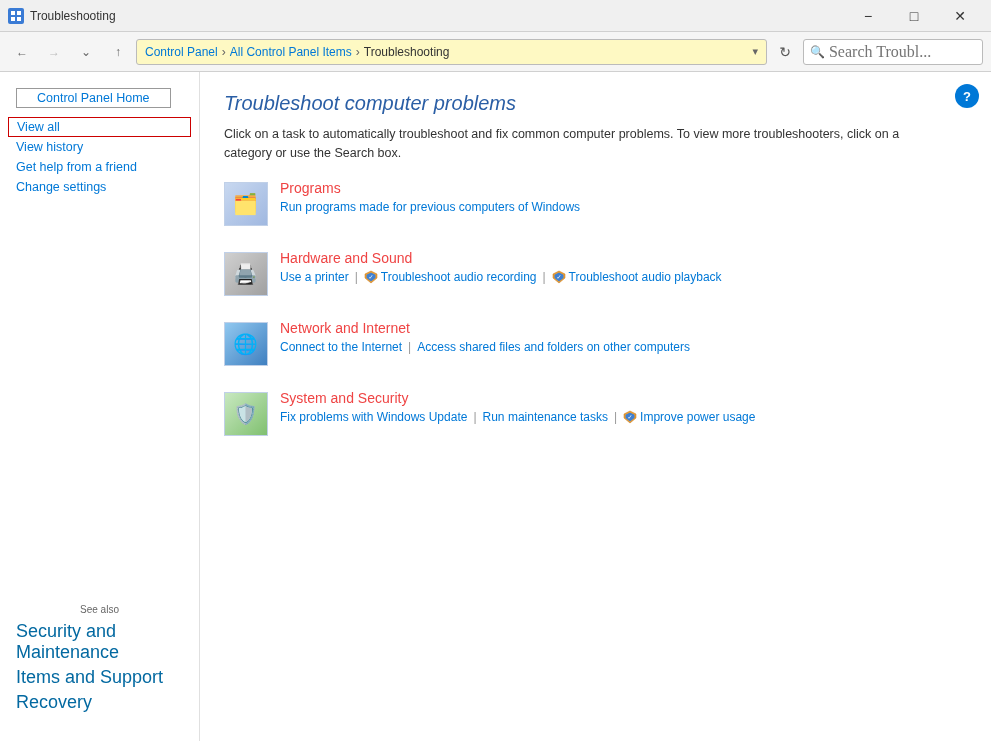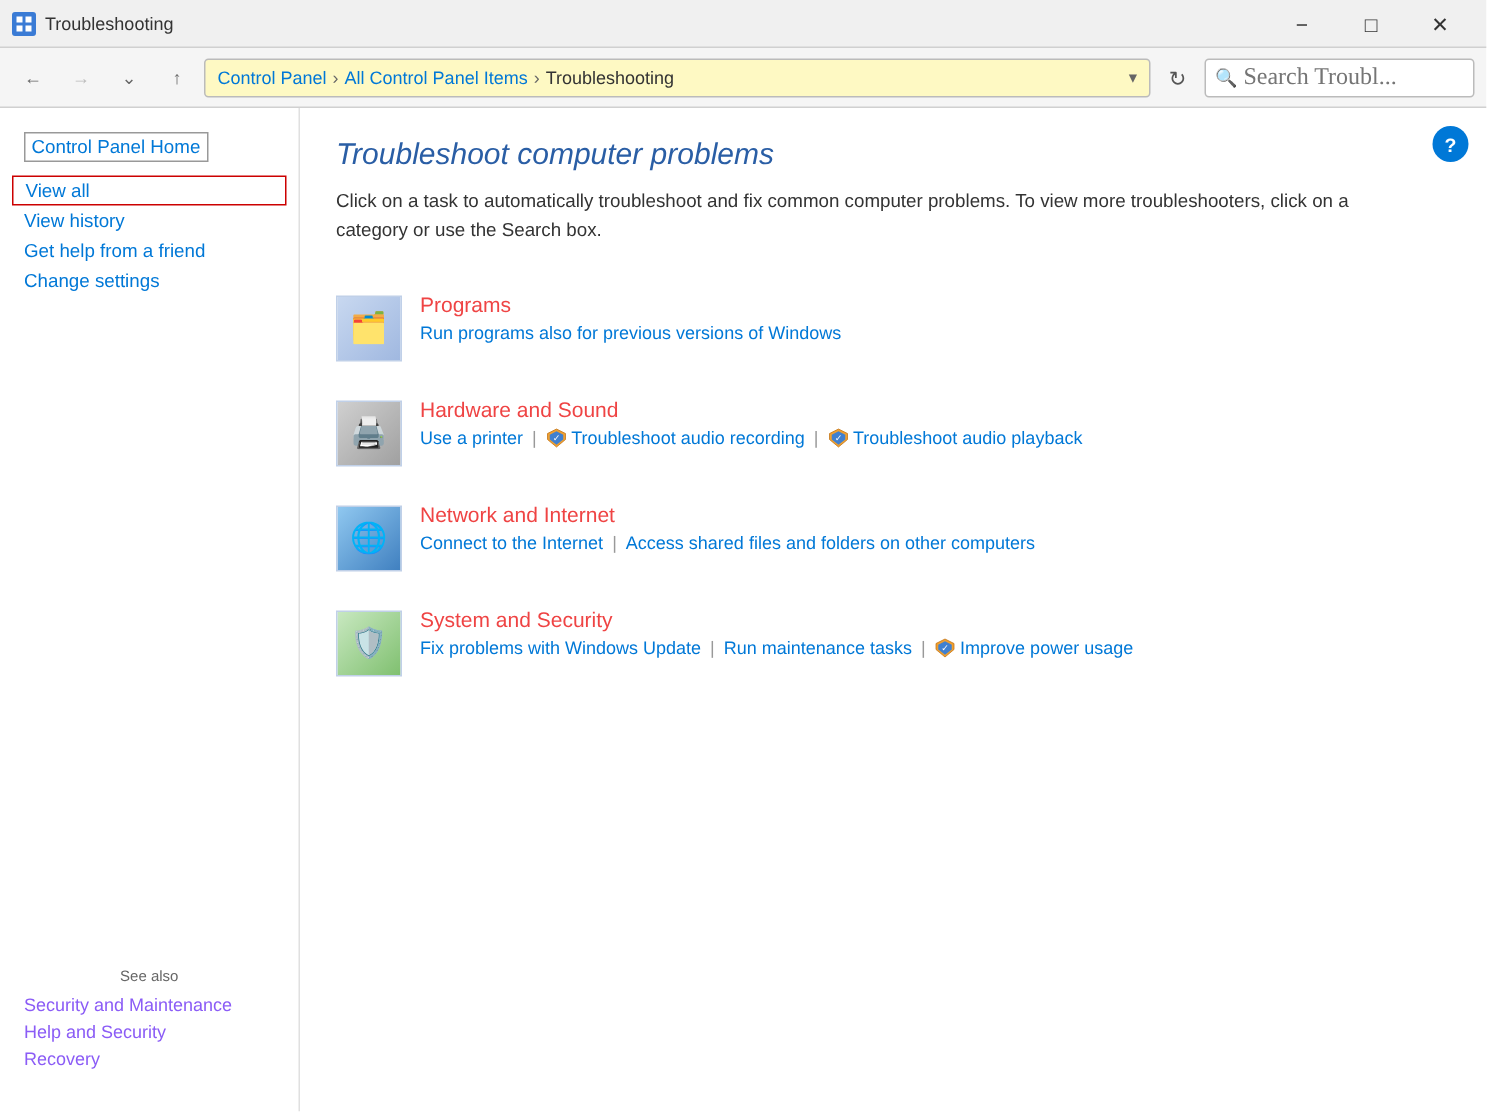--- a/index.html
+++ b/index.html
@@ -112,31 +112,31 @@
     .sidebar-link.active {
       border: 1px solid #cc0000;
       margin: 0 8px;
       padding: 2px 8px;
       color: #0078d7;
     }
     .control-panel-home {
       padding: 6px 16px 12px 16px;
     }
     .control-panel-home a {
-      color: #0078d7; font-size: 12.5px; text-decoration: none; border: 1px solid #999; padding: 2px 4px;
+      color: #0078d7; font-size: 12.5px; text-decoration: none; border: 1px solid #999; padding: 2px 20px;
     }
     .sidebar-spacer { flex: 1; }
     .see-also {
       padding: 12px 16px;
     }
     .see-also-title { color: #666; font-size: 10px; margin-bottom: 6px; text-align: center; }
     .see-also-link {
       display: block;
-      color: #8b5cf6;
-      font-size: 12px;
+      color: #0369a1;
+      font-size: 18px;
       cursor: pointer;
       margin-bottom: 4px;
       text-decoration: none;
     }
 
     
     .content {
       flex: 1;
       padding: 20px 24px;
       background: #fff;
@@ -158,21 +158,21 @@
       font-size: 20px;
       color: #2a5ea5;
       margin-bottom: 10px;
       font-weight: normal;
       font-style: italic;
     }
     .page-desc {
       font-size: 12.5px;
       color: #333;
       line-height: 1.5;
-      margin-bottom: 32px;
+      margin-bottom: 17px;
       max-width: 680px;
     }
     .category {
       display: flex;
       align-items: flex-start;
       margin-bottom: 24px;
     }
     .category-icon {
       width: 44px; height: 44px;
       margin-right: 12px;
@@ -273,38 +273,38 @@
       <a href="#">Control Panel Home</a>
     </div>
     <a class="sidebar-link active">View all</a>
     <a class="sidebar-link">View history</a>
     <a class="sidebar-link">Get help from a friend</a>
     <a class="sidebar-link">Change settings</a>
     <div class="sidebar-spacer"></div>
     <div class="see-also">
       <div class="see-also-title">See also</div>
       <a class="see-also-link">Security and Maintenance</a>
-      <a class="see-also-link">Help and Security</a>
+      <a class="see-also-link">Items and Support</a>
       <a class="see-also-link">Recovery</a>
     </div>
   </div>
 
   <div class="content">
     <div class="help-btn">?</div>
     <h1 class="page-title">Troubleshoot computer problems</h1>
     <p class="page-desc">Click on a task to automatically troubleshoot and fix common computer problems. To view more troubleshooters, click on a category or use the Search box.</p>
 
     <div class="category">
       <div class="category-icon icon-programs">
         <span style="font-size:20px;">🗂️</span>
       </div>
       <div class="category-content">
         <a class="cat-title">Programs</a>
         <div class="category-links">
-          <a class="cat-link">Run programs also for previous versions of Windows</a>
+          <a class="cat-link">Run programs made for previous computers of Windows</a>
         </div>
       </div>
     </div>
 
     <div class="category">
       <div class="category-icon icon-hardware">
         <span style="font-size:20px;">🖨️</span>
       </div>
       <div class="category-content">
         <a class="cat-title">Hardware and Sound</a>

